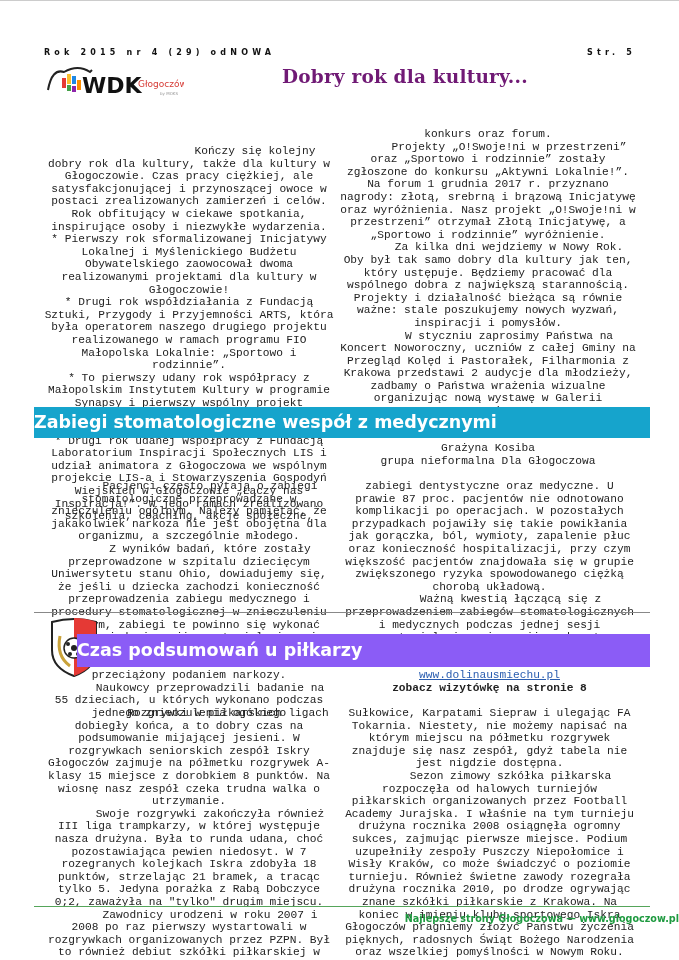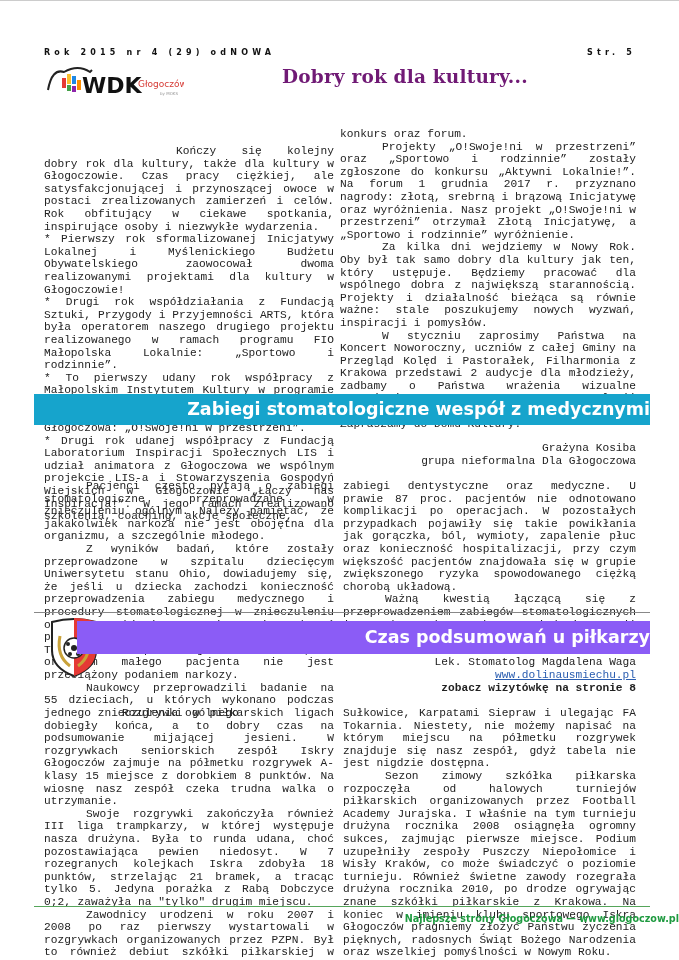--- a/index.html
+++ b/index.html
@@ -4,24 +4,24 @@
 <style>
   html, body { margin:0; padding:0; background:#ffffff; }
   body { width:679px; height:960px; position:relative; overflow:hidden; font-family:"DejaVu Serif", serif; color:#222; }
   .topline { position:absolute; left:0; top:0; width:679px; height:1px; background:#ccc; }
   .runhead { position:absolute; top:48px; font-family:"DejaVu Sans", sans-serif; font-weight:bold; font-size:8px; letter-spacing:4.2px; color:#111; }
   .runhead.left { left:44px; }
   .runhead.right { left:587px; }
   .logo { position:absolute; left:44px; top:60px; width:140px; height:40px; }
   .title1 { position:absolute; left:282px; top:66px; font-family:"DejaVu Serif", serif; font-weight:bold; font-size:18.5px; color:#701a75; letter-spacing:0.2px; white-space:nowrap; }
   .col { position:absolute; font-family:Liberation Mono, monospace; font-size:11.2px; line-height:12.6px; text-align:justify; color:#222;margin-top:48px; }
-  .col p { margin:0; }
+  .col p { margin:0;text-align:center; }
   .ind { text-indent:42px; }
   .right { text-align:right; }
-  .banner { position:absolute; left:34px; width:616px; color:#fff; font-family:"DejaVu Sans", sans-serif; font-weight:bold; text-align:right; white-space:nowrap; }
+  .banner { position:absolute; left:34px; width:616px; color:#fff; font-family:"DejaVu Sans", sans-serif; font-weight:bold; text-align:left; white-space:nowrap;margin-top:13px; }
   .banner.blue { top:394px; height:31px; background:#16a4cc; font-size:17.5px; line-height:31px; }
   .banner.olive { top:621px; height:33px; background:#8b5cf6; left:77px; width:573px; font-size:17.5px; line-height:33px; }
   .sep { position:absolute; left:34px; width:616px; height:1px; background:#888; }
   .link { color:#2a5db0; text-decoration:underline; }
   .crest { position:absolute; left:48px; top:616px; width:52px; height:62px; }
   .foot-line { position:absolute; left:34px; top:906px; width:616px; height:1px; background:#55a55a; }
   .footer { position:absolute; left:0; width:679px; top:913px; text-align:right; font-family:"DejaVu Sans", sans-serif; font-weight:bold; font-size:9.6px; color:#1f9a40; }
 </style>
 </head>
 <body>

